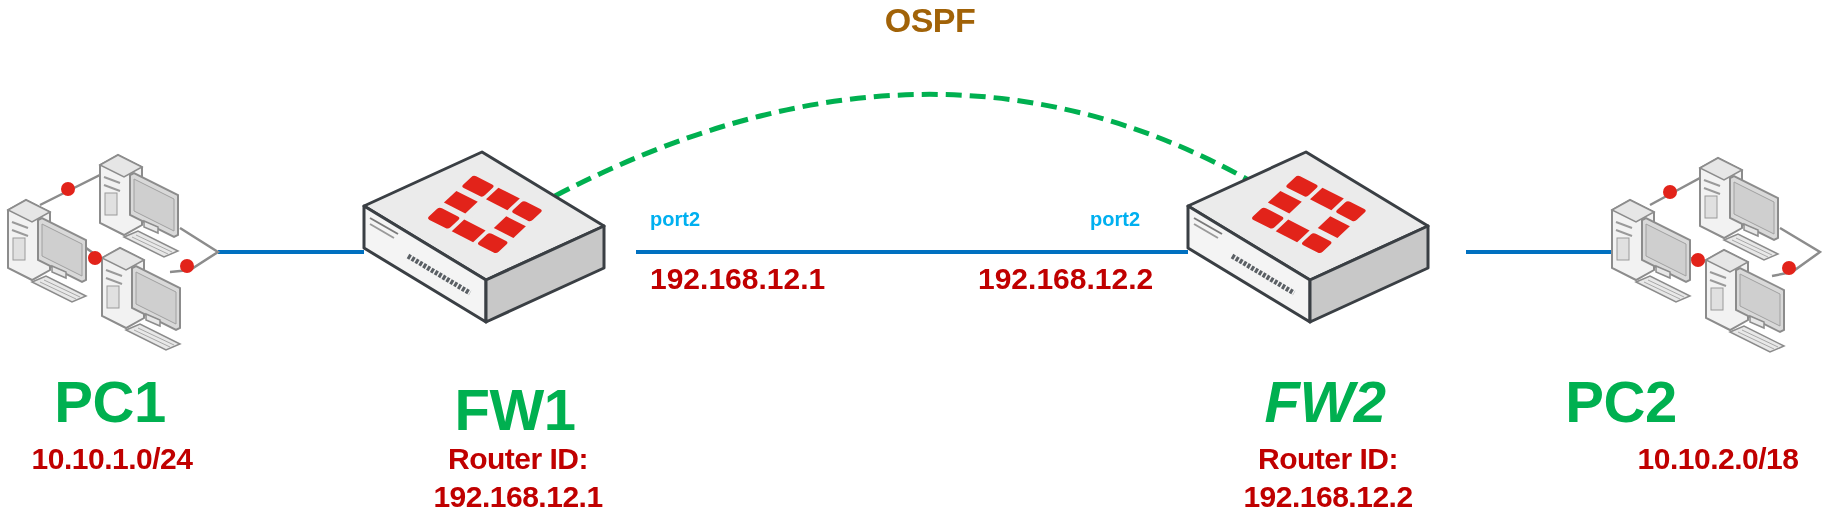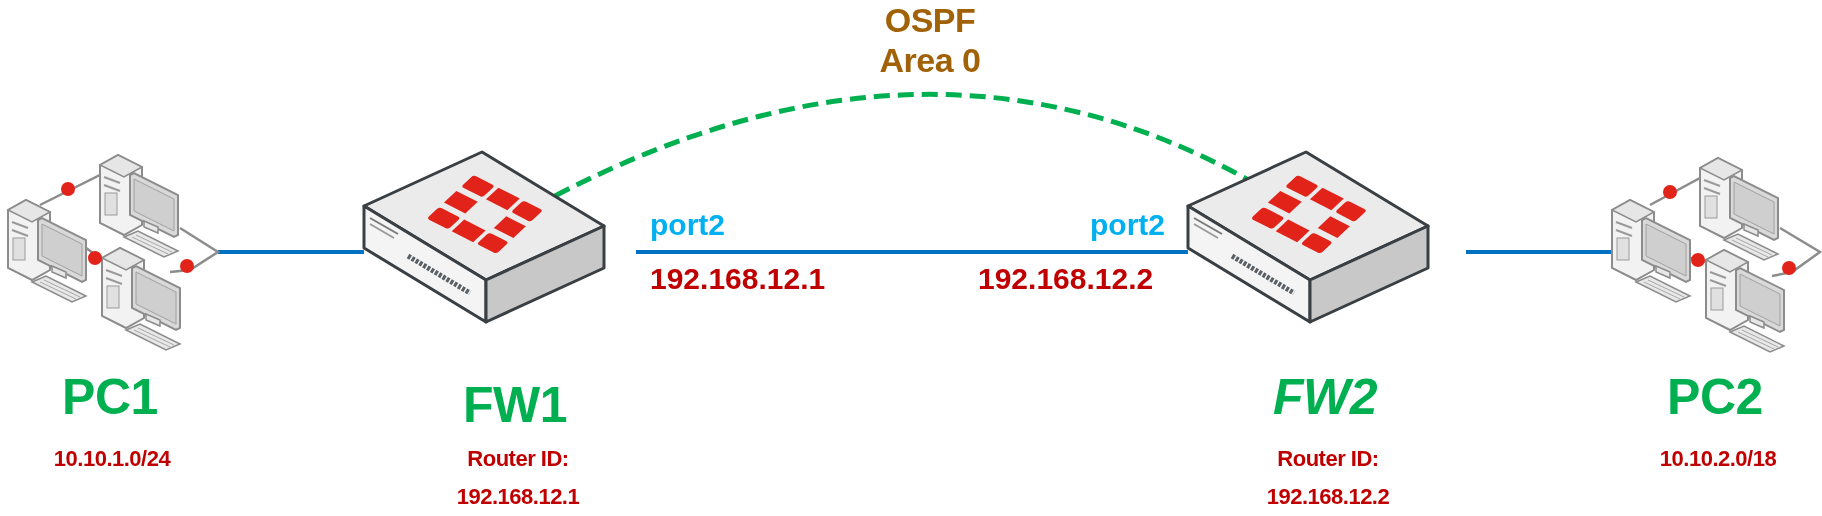--- a/index.html
+++ b/index.html
@@ -1,23 +1,23 @@
 <!DOCTYPE html>
 <html><head>
   <meta charset="utf-8">
   <style>
     html, body { margin: 0; padding: 0; background: #ffffff; }
     body { width: 1822px; height: 516px; position: relative; overflow: hidden;
            font-family: "Liberation Sans", "DejaVu Sans", sans-serif; }
     #canvas { position: absolute; left: 0; top: 0; }
     .lbl { position: absolute; font-weight: bold; white-space: nowrap; text-align: center;
            transform: translateX(-50%); letter-spacing: -0.5px; }
-    .name { font-size: 50px; color: #00b050; }
-    .sub { font-size: 22px; color: #c00000; line-height: 38px; }
-    .port { font-size: 30px; color: #00b0f0; position: absolute; font-weight: bold; white-space: nowrap; }
+    .name { font-size: 58px; color: #00b050; }
+    .sub { font-size: 30px; color: #c00000; line-height: 38px; }
+    .port { font-size: 20px; color: #00b0f0; position: absolute; font-weight: bold; white-space: nowrap; }
     .ip { font-size: 30px; color: #c00000; position: absolute; font-weight: bold; white-space: nowrap; }
     .ospf { font-size: 34px; color: #a16207; line-height: 40px; }
   </style>
 </head>
 <body>
 
 <svg id="canvas" width="1822" height="516" viewBox="0 0 1822 516">
   <defs>
 
     <g id="pc">
@@ -99,21 +99,20 @@
     <use href="#pc" x="1612" y="200"></use>
     <use href="#pc" x="1706" y="250"></use>
     <circle cx="1670" cy="192" r="7" fill="#e2231a"></circle>
     <circle cx="1698" cy="260" r="7" fill="#e2231a"></circle>
     <circle cx="1789" cy="268" r="7" fill="#e2231a"></circle>
   </g>
 </svg>
 
 <div class="lbl ospf" style="left:930px; top:0px;">
   <div>OSPF</div>
-  <div>Area 0</div>
 </div>
 
 <div class="port" style="left:650px; top:208px;">port2</div>
 <div class="ip" style="left:650px; top:262px;">192.168.12.1</div>
 <div class="port" style="left:1090px; top:208px;">port2</div>
 <div class="ip" style="left:978px; top:262px;">192.168.12.2</div>
 
 <div class="lbl name" style="left:110px; top:368px;">PC1</div>
 <div class="lbl sub" style="left:112px; top:440px;">10.10.1.0/24</div>
 
@@ -122,14 +121,14 @@
   <div>Router ID:</div>
   <div>192.168.12.1</div>
 </div>
 
 <div class="lbl name" style="left:1325px; top:368px;font-style:italic;">FW2</div>
 <div class="lbl sub" style="left:1328px; top:440px;">
   <div>Router ID:</div>
   <div>192.168.12.2</div>
 </div>
 
-<div class="lbl name" style="left:1715px; top:368px;">PC2</div>
+<div class="lbl name" style="left:1621px; top:368px;">PC2</div>
 <div class="lbl sub" style="left:1718px; top:440px;">10.10.2.0/18</div>
 
 </body></html>

